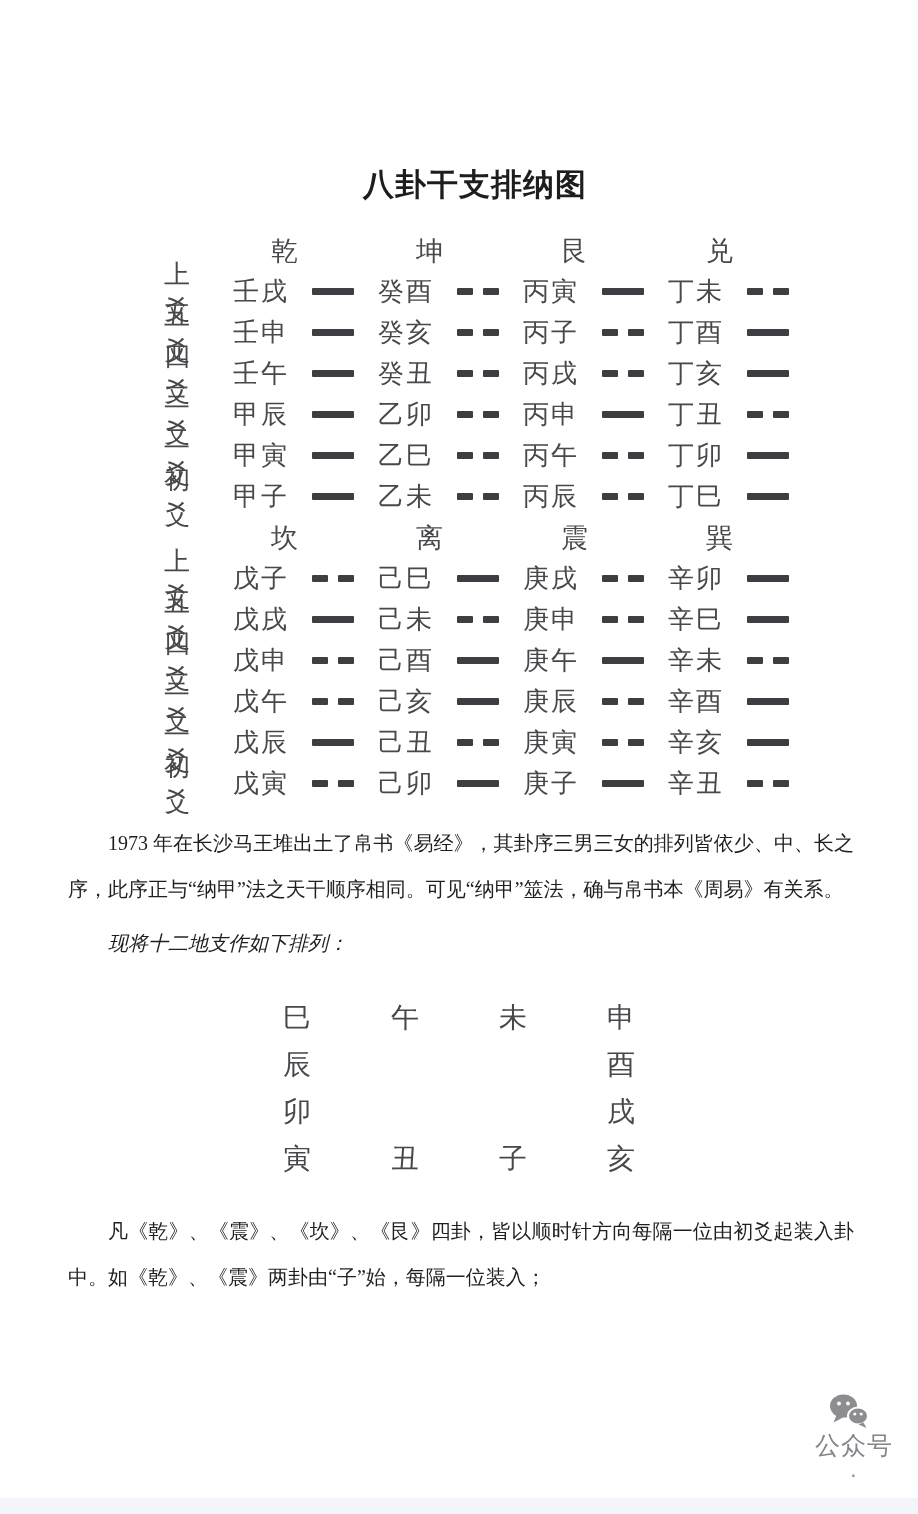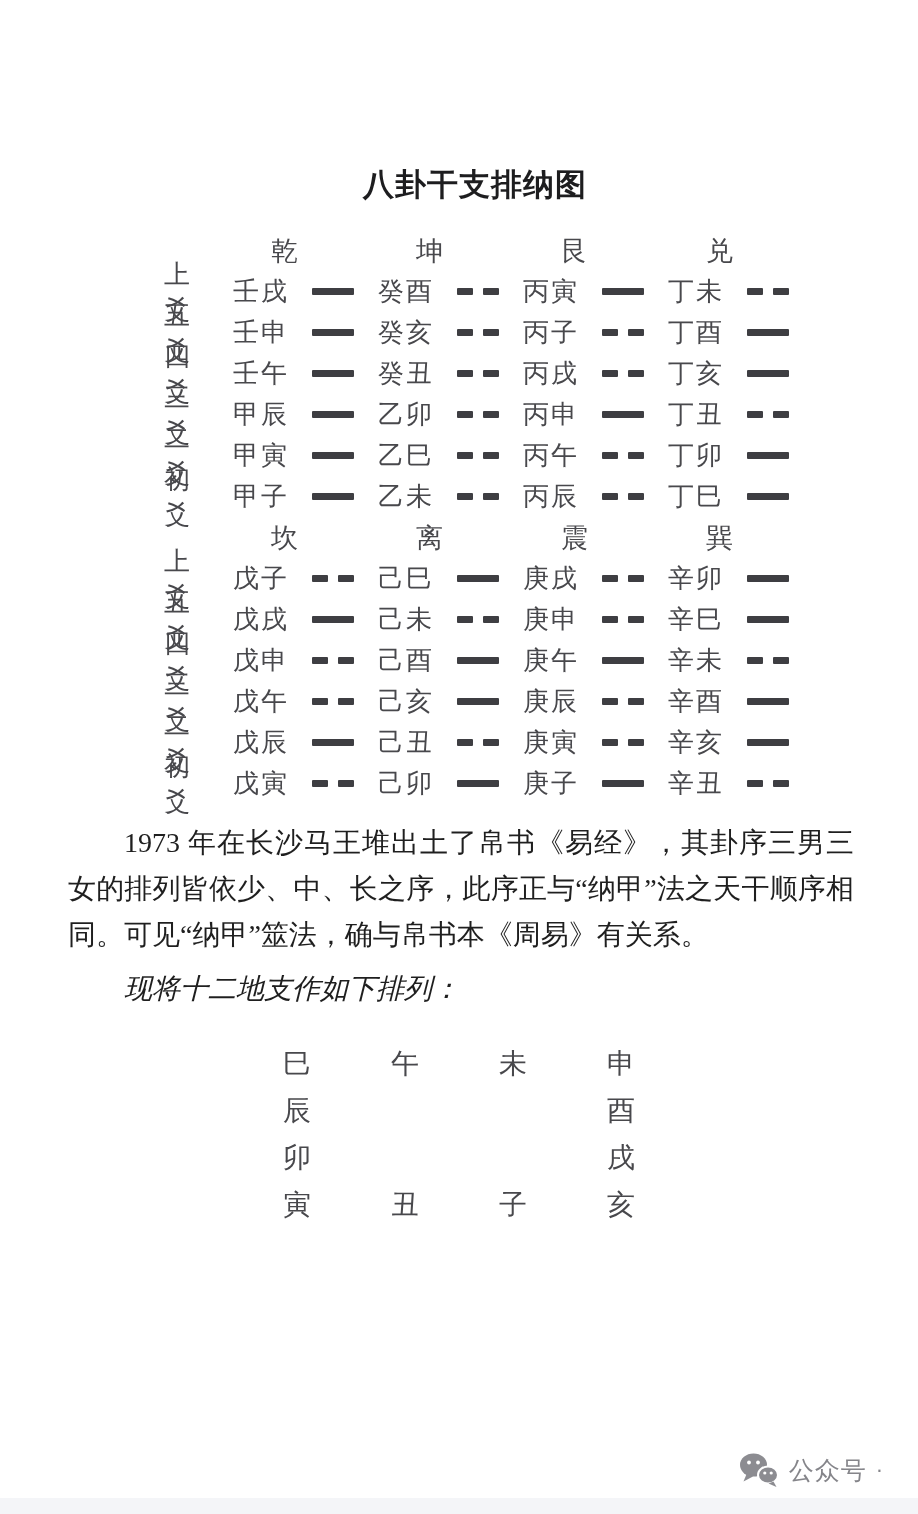--- a/index.html
+++ b/index.html
@@ -45,21 +45,21 @@
   .yao-line.yang::before { content:""; flex:1; background:var(--line_symbol,#3e3e42); border-radius:1px; }
   .yao-line.yin { justify-content:space-between; }
   .yao-line.yin::before, .yao-line.yin::after {
     content:""; width:16px; background:var(--line_symbol,#3e3e42); border-radius:1px;
   }
 
   
   .para {
     margin:0 0 0 68px;
     width:786px;
-    font-size:28px; line-height:46px;
+    font-size:20px; line-height:46px;
     color:var(--body_text,#1f1f1f);
     text-align:justify;
     text-indent:2em;
   }
   .para.p1 { margin-top:16px; }
   .para.p2 { margin-top:8px;font-style:italic; }
   .para.p3 { margin-top:26px; }
 
   
   .branch-grid {
@@ -74,20 +74,21 @@
 
   
   .footer {
     position:absolute;
     right:25px; bottom:26px;
     display:flex; align-items:center;
     font-family:"Liberation Sans","DejaVu Sans",sans-serif;
     font-size:25px; letter-spacing:1px;
     color:var(--footer_text,#85858a);
     white-space:nowrap;
+    flex-direction:column;
   }
   .footer .wechat-icon { margin-right:10px; }
   .footer .sep { margin:0 9px; font-size:22px; }
 
   .bottom-bar {
     position:absolute; left:0; bottom:0;
     width:918px; height:16px;
     background:var(--bottom_bar,#f4f5f8);
   }
 </style>
@@ -358,20 +359,21 @@
       <span class="b-cell">卯</span>
       <span class="b-cell"></span>
       <span class="b-cell"></span>
       <span class="b-cell">戌</span>
       <span class="b-cell">寅</span>
       <span class="b-cell">丑</span>
       <span class="b-cell">子</span>
       <span class="b-cell">亥</span>
     </div>
 
+  <p class="para p3">凡《乾》、《震》、《坎》、《艮》四卦，皆以顺时针方向每隔一位由初爻起装入卦中。如《乾》、《震》两卦由“子”始，每隔一位装入；</p>
 
   <div class="footer">
     <svg class="wechat-icon" width="40" height="36" viewBox="0 0 40 36">
       <g class="icon-fill" fill="#8c8c91">
         <ellipse cx="14.5" cy="13" rx="13.5" ry="11.5"></ellipse>
         <path d="M8 21 L4.5 29.5 L14 24.5 Z"></path>
       </g>
       <circle cx="10" cy="10.5" r="1.9" fill="#ffffff"></circle>
       <circle cx="19" cy="10.5" r="1.9" fill="#ffffff"></circle>
       <g class="icon-fill" fill="#8c8c91">

